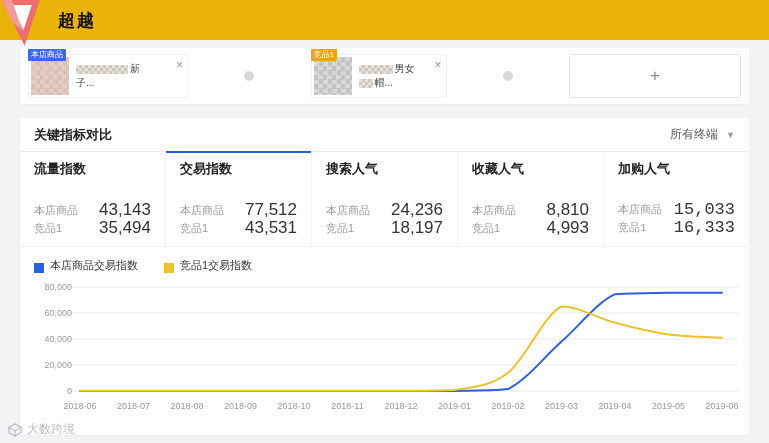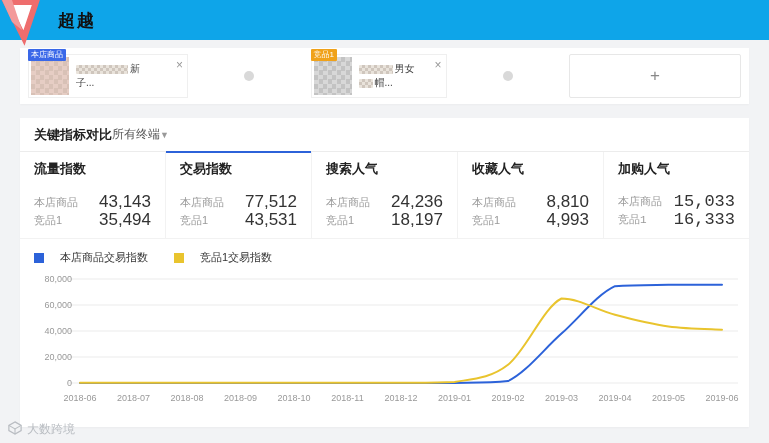--- a/index.html
+++ b/index.html
@@ -5,21 +5,21 @@
   *{margin:0;padding:0;box-sizing:border-box;}
   html,body{width:769px;height:443px;}
   body{
     position:relative;
     background:#f2f3f5;
     font-family:"Liberation Sans","DejaVu Sans",sans-serif;
     overflow:hidden;
     color:#333;
   }
   
-  .topbar{height:40px;background:#0ea5e9;position:relative;}
+  .topbar{height:40px;background:#eab308;position:relative;}
   .logo{position:absolute;left:0;top:0;width:42px;height:46px;z-index:2;}
   .title{position:absolute;left:58px;top:9px;font-size:17px;font-weight:bold;letter-spacing:2px;color:#111;}
   
   .selector{
     margin:8px 20px 0;height:56px;background:#fff;
     display:flex;align-items:center;justify-content:space-between;
     padding:0 8px;box-shadow:0 1px 2px rgba(0,0,0,.03);
   }
   .prod-card{position:relative;height:44px;display:flex;align-items:center;
     border:1px solid #efefef;padding:2px 18px 2px 2px;background:#fff;}
@@ -34,42 +34,42 @@
   .pline{white-space:nowrap;display:flex;align-items:center;gap:2px;}
   .blur{display:inline-block;height:9px;border-radius:1px;
     background:repeating-conic-gradient(#cfc6bd 0% 25%, #e9e3db 0% 50%) 0 0/6px 6px;}
   .b1{width:52px;} .b2{width:34px;} .b3{width:14px;}
   .close{position:absolute;right:4px;top:4px;color:#999;font-size:12px;line-height:1;cursor:pointer;}
   .dot{width:10px;height:10px;border-radius:50%;background:#d9d9d9;flex:0 0 10px;}
   .add-card{width:172px;height:44px;border:1px solid #e7e7e7;border-radius:2px;background:#fff;
     display:flex;align-items:center;justify-content:center;color:#888;font-size:17px;cursor:pointer;}
   
   .panel{margin:14px 20px 0;background:#fff;box-shadow:0 1px 2px rgba(0,0,0,.03);padding-bottom:4px;}
-  .panel-head{display:flex;align-items:center;height:34px;
+  .panel-head{display:flex;justify-content:space-between;align-items:center;height:34px;
     padding:0 14px;border-bottom:1px solid #ececec;}
   .panel-title{font-size:13px;font-weight:bold;color:#222;}
-  .terminal{font-size:12px;color:#555;cursor:pointer;display:flex;align-items:center;gap:0;}
+  .terminal{font-size:12px;color:#555;cursor:pointer;display:flex;align-items:center;gap:8px;}
   .caret{font-size:9px;color:#999;}
   
   .metrics{display:flex;border-bottom:1px solid #f2f2f2;}
   .metric{flex:1;position:relative;padding:8px 14px 9px;border-right:1px solid #f2f2f2;cursor:pointer;}
   .metric:last-child{border-right:none;font-family:Liberation Mono, monospace;}
   .metric.active::before{content:'';position:absolute;top:-1px;left:0;right:0;height:2px;background:#2c62d9;}
-  .mlabel{font-size:13px;font-weight:bold;color:#222;margin-bottom:15px;}
+  .mlabel{font-size:13px;font-weight:bold;color:#222;margin-bottom:23px;}
   .mrow{display:flex;justify-content:space-between;font-size:11px;color:#9a9a9a;line-height:18px;}
   .mrow .val{color:#333;font-size:17px;}
   
   .legend{display:flex;align-items:center;gap:26px;padding:11px 14px 2px;font-size:11px;color:#333;}
-  .lg{display:flex;align-items:center;gap:16px;cursor:pointer;}
+  .lg{display:flex;align-items:flex-end;gap:6px;cursor:pointer;}
   .sw{width:10px;height:10px;flex:0 0 10px;}
   
   .chart{padding:2px 8px 0;}
   #chart-svg text{font-size:9px;fill:#999;}
   
-  .watermark{position:absolute;left:8px;bottom:5px;display:flex;gap:5px;
+  .watermark{position:absolute;left:8px;bottom:5px;display:flex;align-items:center;gap:5px;
     color:#b9bdc2;font-size:12px;}
   .wm-icon{width:14px;height:14px;}
 </style>
 </head>
 <body>
 
 <div class="topbar">
   <svg class="logo" viewBox="0 0 42 46">
     <polygon points="6,2 36,2 24,38" fill="#ffffff" stroke="#ee6d6d" stroke-width="6"></polygon>
     <polygon points="2,0 12,0 22,30 12,22" fill="#f39a9a"></polygon>

